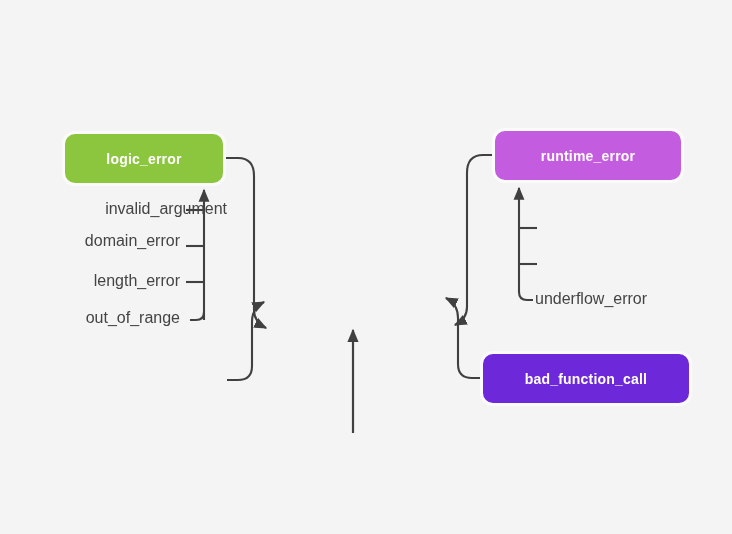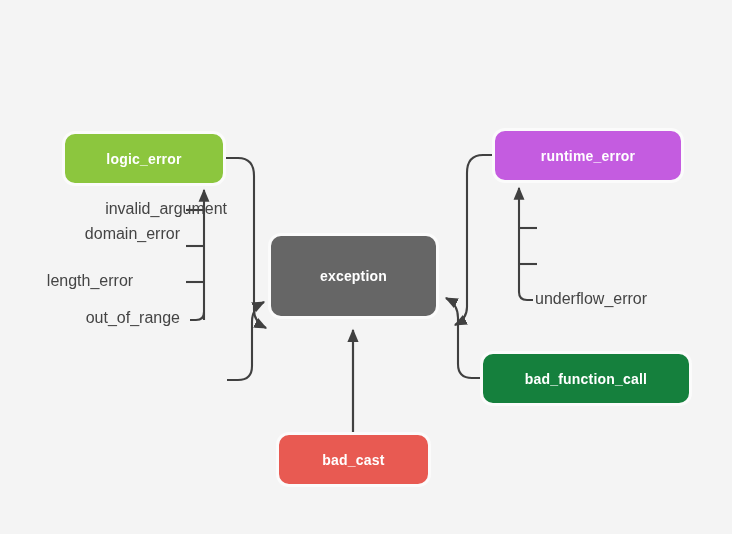--- a/index.html
+++ b/index.html
@@ -107,40 +107,34 @@
   </svg>
 
   <div class="node" style="left:62px; top:131px; width:164px; height:55px; background:#8cc63e;">
     <span>logic_error</span>
   </div>
 
   <div class="node" style="left:492px; top:128px; width:192px; height:55px; background:#c45ce0;">
     <span>runtime_error</span>
   </div>
 
-  <div class="node" style="left:268px; top:233px; width:171px; height:86px; background:#666666;">
-    <span>exception</span>
-  </div>
 
 
-  <div class="node" style="left:480px; top:351px; width:212px; height:55px; background:#15803d;">
+  <div class="node" style="left:480px; top:351px; width:212px; height:55px; background:#6d28d9;">
     <span>bad_function_call</span>
   </div>
 
-  <div class="node" style="left:276px; top:432px; width:155px; height:55px; background:#e85a52;">
-    <span>bad_cast</span>
-  </div>
 
   <div class="leaf-label right-align" style="left:0px; top:200px; width:180px;margin-left:47px;">
     <span>invalid_argument</span>
   </div>
-  <div class="leaf-label right-align" style="left:0px; top:225px; width:180px;">
+  <div class="leaf-label right-align" style="left:0px; top:232px; width:180px;">
     <span>domain_error</span>
   </div>
-  <div class="leaf-label right-align" style="left:0px; top:272px; width:180px;text-align:center;">
+  <div class="leaf-label right-align" style="left:0px; top:272px; width:180px;">
     <span>length_error</span>
   </div>
   <div class="leaf-label right-align" style="left:0px; top:309px; width:180px;">
     <span>out_of_range</span>
   </div>
 
   <div class="leaf-label left-align" style="left:535px; top:290px; width:195px;">
     <span>underflow_error</span>
   </div>
 

